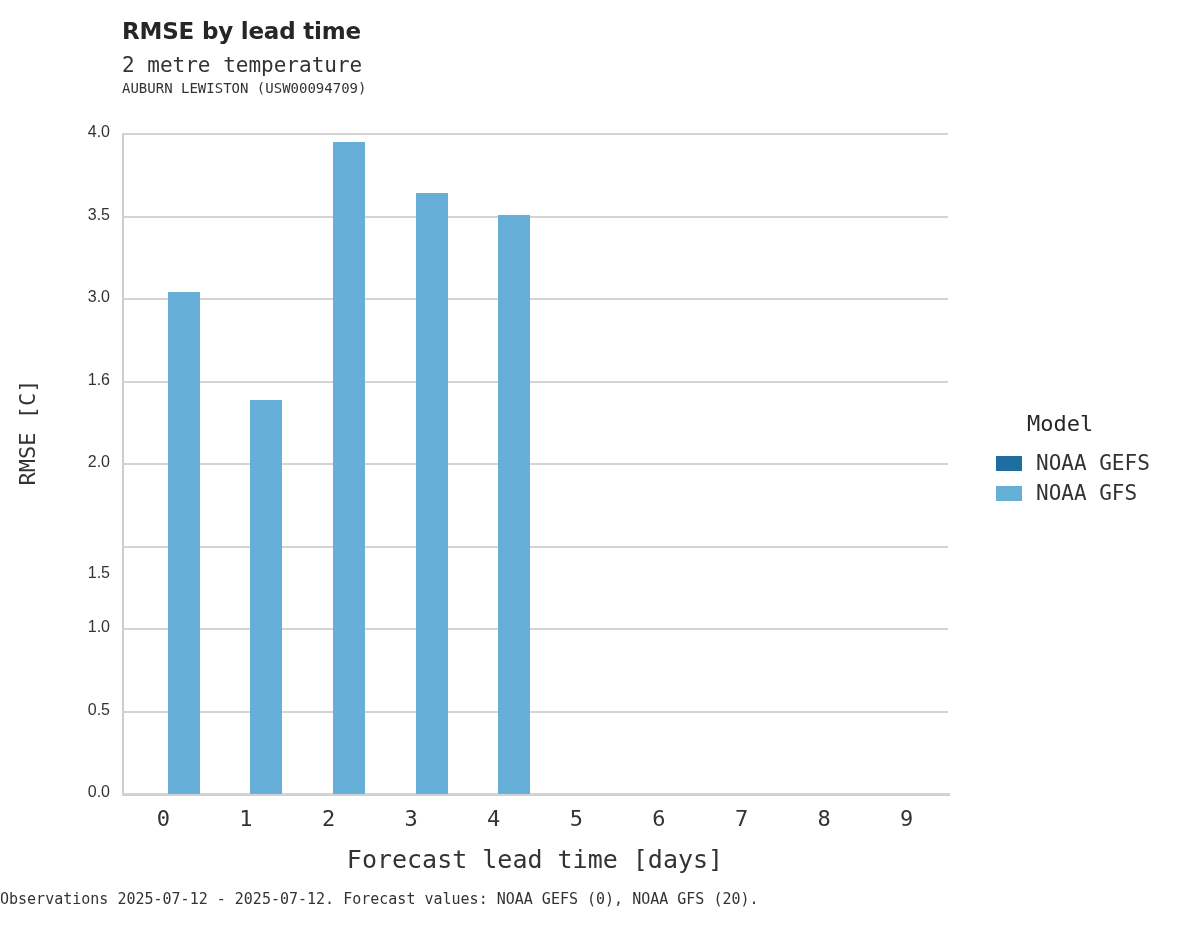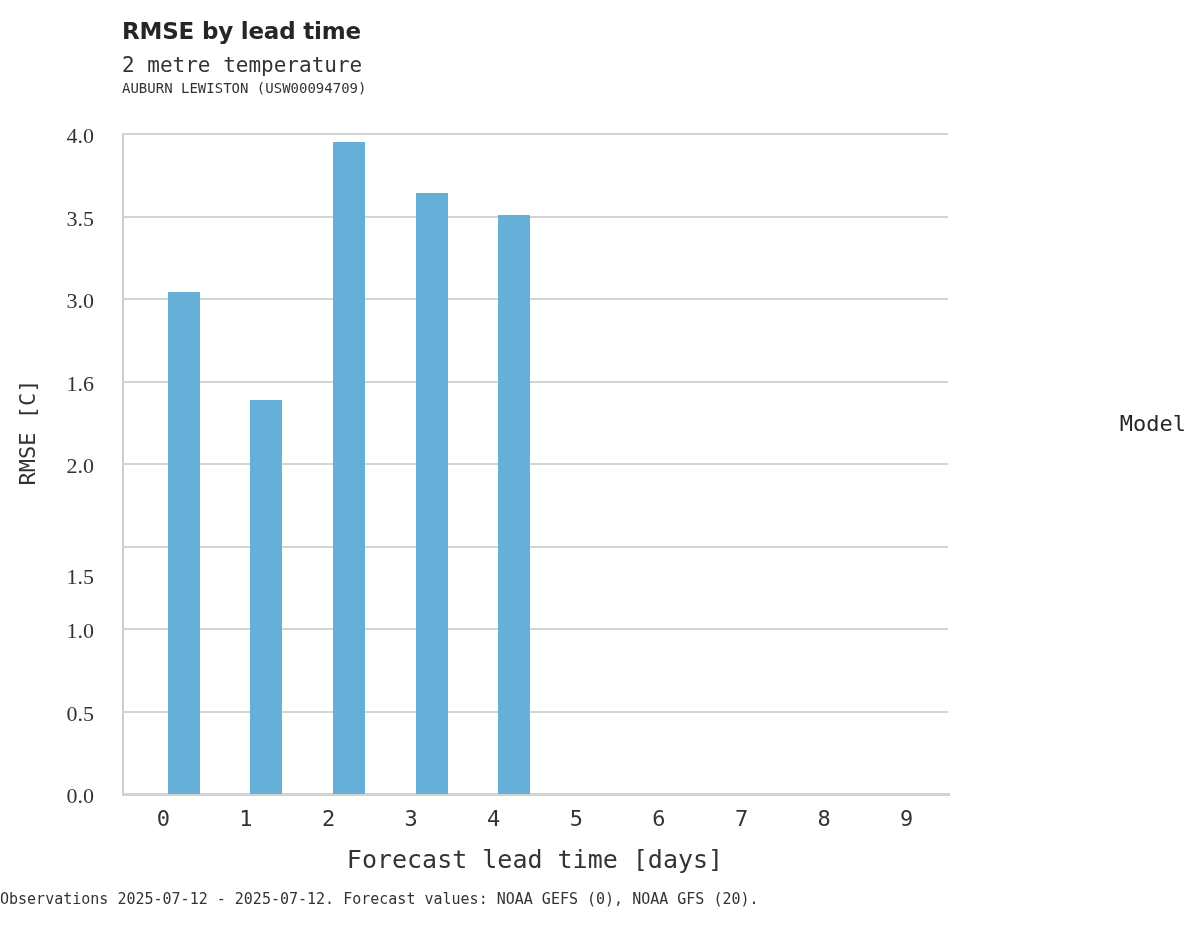--- a/index.html
+++ b/index.html
@@ -75,25 +75,25 @@
     position: absolute;
     left: 0;
     width: 826px;
     height: 2px;
     background: #d4d4d4;
   }
 
   
   .y-tick-label {
     position: absolute;
-    right: 16px;
+    right: 0;
     width: 70px;
     text-align: right;
-    font-family: Liberation Serif, serif;
-    font-size: 22px;
+    font-family: Liberation Sans, sans-serif;
+    font-size: 16px;
     color: #333333;
     transform: translateY(-11px);
   }
   #y-axis-labels {
     position: absolute;
     left: 30px;
     top: 134px;
     width: 80px;
     height: 660px;
   }
@@ -152,21 +152,20 @@
     top: 411px;
     width: 190px;
   }
   #legend-title {
     font-family: "DejaVu Sans Mono", monospace;
     font-size: 22px;
     color: #262626;
     margin-left: 31px;
     margin-bottom: 12px;
     white-space: nowrap;
-    text-align: right;
   }
   .legend-row {
     display: flex;
     align-items: center;
     height: 30px;
   }
   .legend-swatch {
     width: 26px;
     height: 15px;
     flex: 0 0 auto;
@@ -244,15 +243,25 @@
     <div class="x-tick-label" style="left: 413.3px;">5</div>
     <div class="x-tick-label" style="left: 495.9px;">6</div>
     <div class="x-tick-label" style="left: 578.5px;">7</div>
     <div class="x-tick-label" style="left: 661.1px;">8</div>
     <div class="x-tick-label" style="left: 743.7px;">9</div>
   </div>
 <div id="x-axis-title">Forecast lead time [days]</div>
 
 <div id="legend">
   <div id="legend-title">Model</div>
+  <div id="legend-rows">
+      <div class="legend-row">
+        <div class="legend-swatch" style="background: rgb(31, 110, 160);"></div>
+        <div class="legend-label">NOAA GEFS</div>
+      </div>
+      <div class="legend-row">
+        <div class="legend-swatch" style="background: rgb(101, 175, 216);"></div>
+        <div class="legend-label">NOAA GFS</div>
+      </div>
+    </div>
 </div>
 
 <div id="caption">Observations 2025-07-12 - 2025-07-12. Forecast values: NOAA GEFS (0), NOAA GFS (20).</div>
 
 </body></html>

